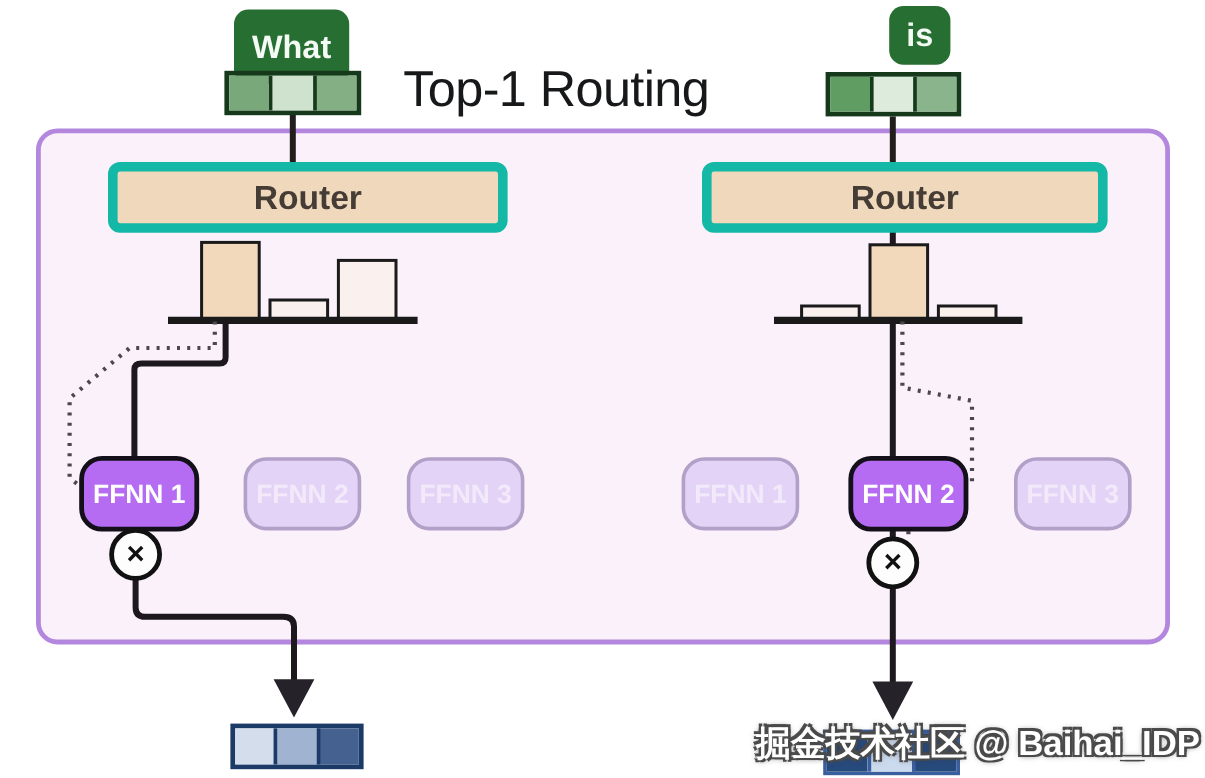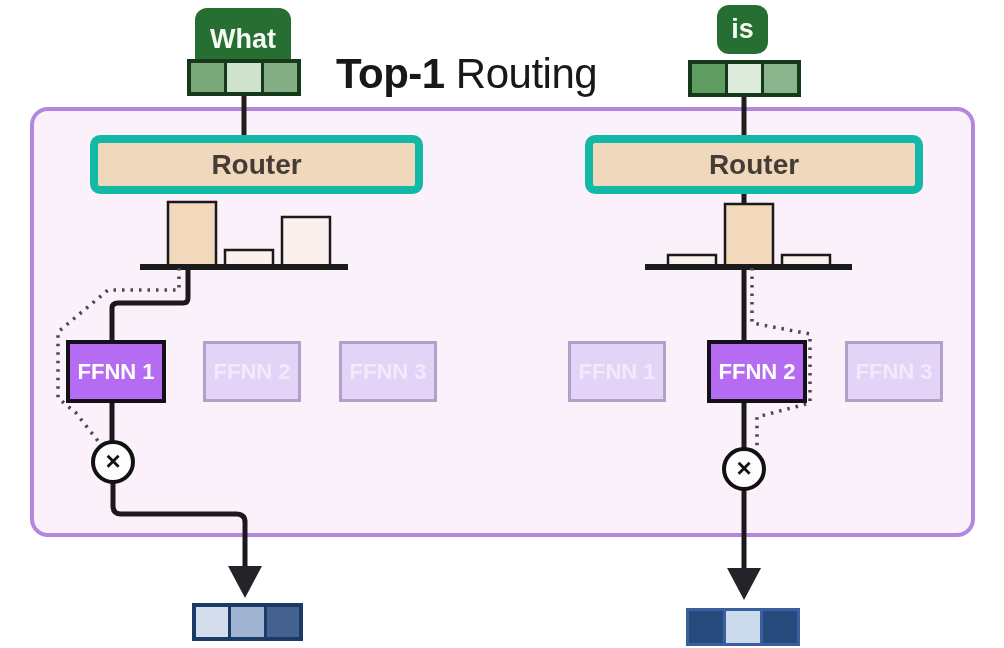--- a/index.html
+++ b/index.html
@@ -11,29 +11,29 @@
   .container-box{
     position:absolute;left:30px;top:107px;width:937px;height:422px;
     background:#fbf1fa;border:4px solid #b287dd;border-radius:18px;z-index:1;
   }
   svg.wires{position:absolute;left:0;top:0;z-index:2;}
   
   .title{
     position:absolute;left:336px;top:50px;z-index:3;white-space:nowrap;
     font-size:42px;color:#17181a;letter-spacing:-0.5px;
   }
-  .title .b{font-weight:700;}
+  .title .b{font-weight:400;}
   
   .token{
     position:absolute;z-index:3;background:#266e31;color:#f4faf4;
     font-weight:700;font-size:27px;text-align:center;border-radius:12px;
     display:flex;align-items:center;justify-content:center;
   }
   .token-what{left:195px;top:8px;width:96px;height:62px;}
-  .token-is{left:717px;top:5px;width:51px;height:49px;}
+  .token-is{left:741px;top:5px;width:51px;height:49px;}
   
   .emb{
     position:absolute;z-index:3;display:flex;box-sizing:border-box;
   }
   .emb .cell{flex:1;}
   .emb-green{border:4px solid #16391c;}
   .emb-green .cell + .cell{border-left:3px solid #16391c;}
   .emb-what{left:187px;top:59px;width:114px;height:37px;}
   .emb-is{left:688px;top:60px;width:113px;height:37px;}
   .emb-out-left{left:192px;top:603px;width:111px;height:38px;border:4px solid #1c3a66;}
@@ -43,23 +43,23 @@
   
   .router{
     position:absolute;z-index:3;height:43px;background:#efd8bb;
     border:8px solid #14b8a6;border-radius:10px;color:#453c35;
     font-weight:700;font-size:28px;display:flex;align-items:center;justify-content:center;
   }
   .router-left{left:90px;top:135px;width:317px;}
   .router-right{left:585px;top:135px;width:322px;}
   
   .ffnn{
-    position:absolute;z-index:3;width:92px;height:55px;border-radius:0;
+    position:absolute;z-index:3;width:92px;height:55px;border-radius:19px;
     display:flex;align-items:center;justify-content:center;
-    font-weight:700;font-size:22px;box-sizing:content-box;
+    font-weight:700;font-size:22px;box-sizing:content-box;margin-top:40px;
   }
   .ffnn.sel{background:#b56cf2;border:4px solid #14101a;color:#ffffff;}
   .ffnn.dim{background:#e3d3f6;border:3px solid #b2a0c8;color:#f2eafb;}
   .f-l1{left:66px;top:340px;}
   .f-l2{left:203px;top:341px;}
   .f-l3{left:339px;top:341px;}
   .f-r1{left:568px;top:341px;}
   .f-r2{left:707px;top:340px;}
   .f-r3{left:845px;top:341px;}
   
@@ -153,14 +153,15 @@
       <div class="cell" style="background: rgb(212, 221, 236);"></div>
       <div class="cell" style="background: rgb(160, 179, 208);"></div>
       <div class="cell" style="background: rgb(69, 97, 143);"></div>
     </div>
   <div class="emb emb-out-right">
       <div class="cell" style="background: rgb(39, 74, 124);"></div>
       <div class="cell" style="background: rgb(204, 218, 238);"></div>
       <div class="cell" style="background: rgb(39, 74, 124);"></div>
     </div>
 
+  <div class="watermark">掘金技术社区 @ Baihai_IDP</div>
 
 </div>
 
 </body></html>

